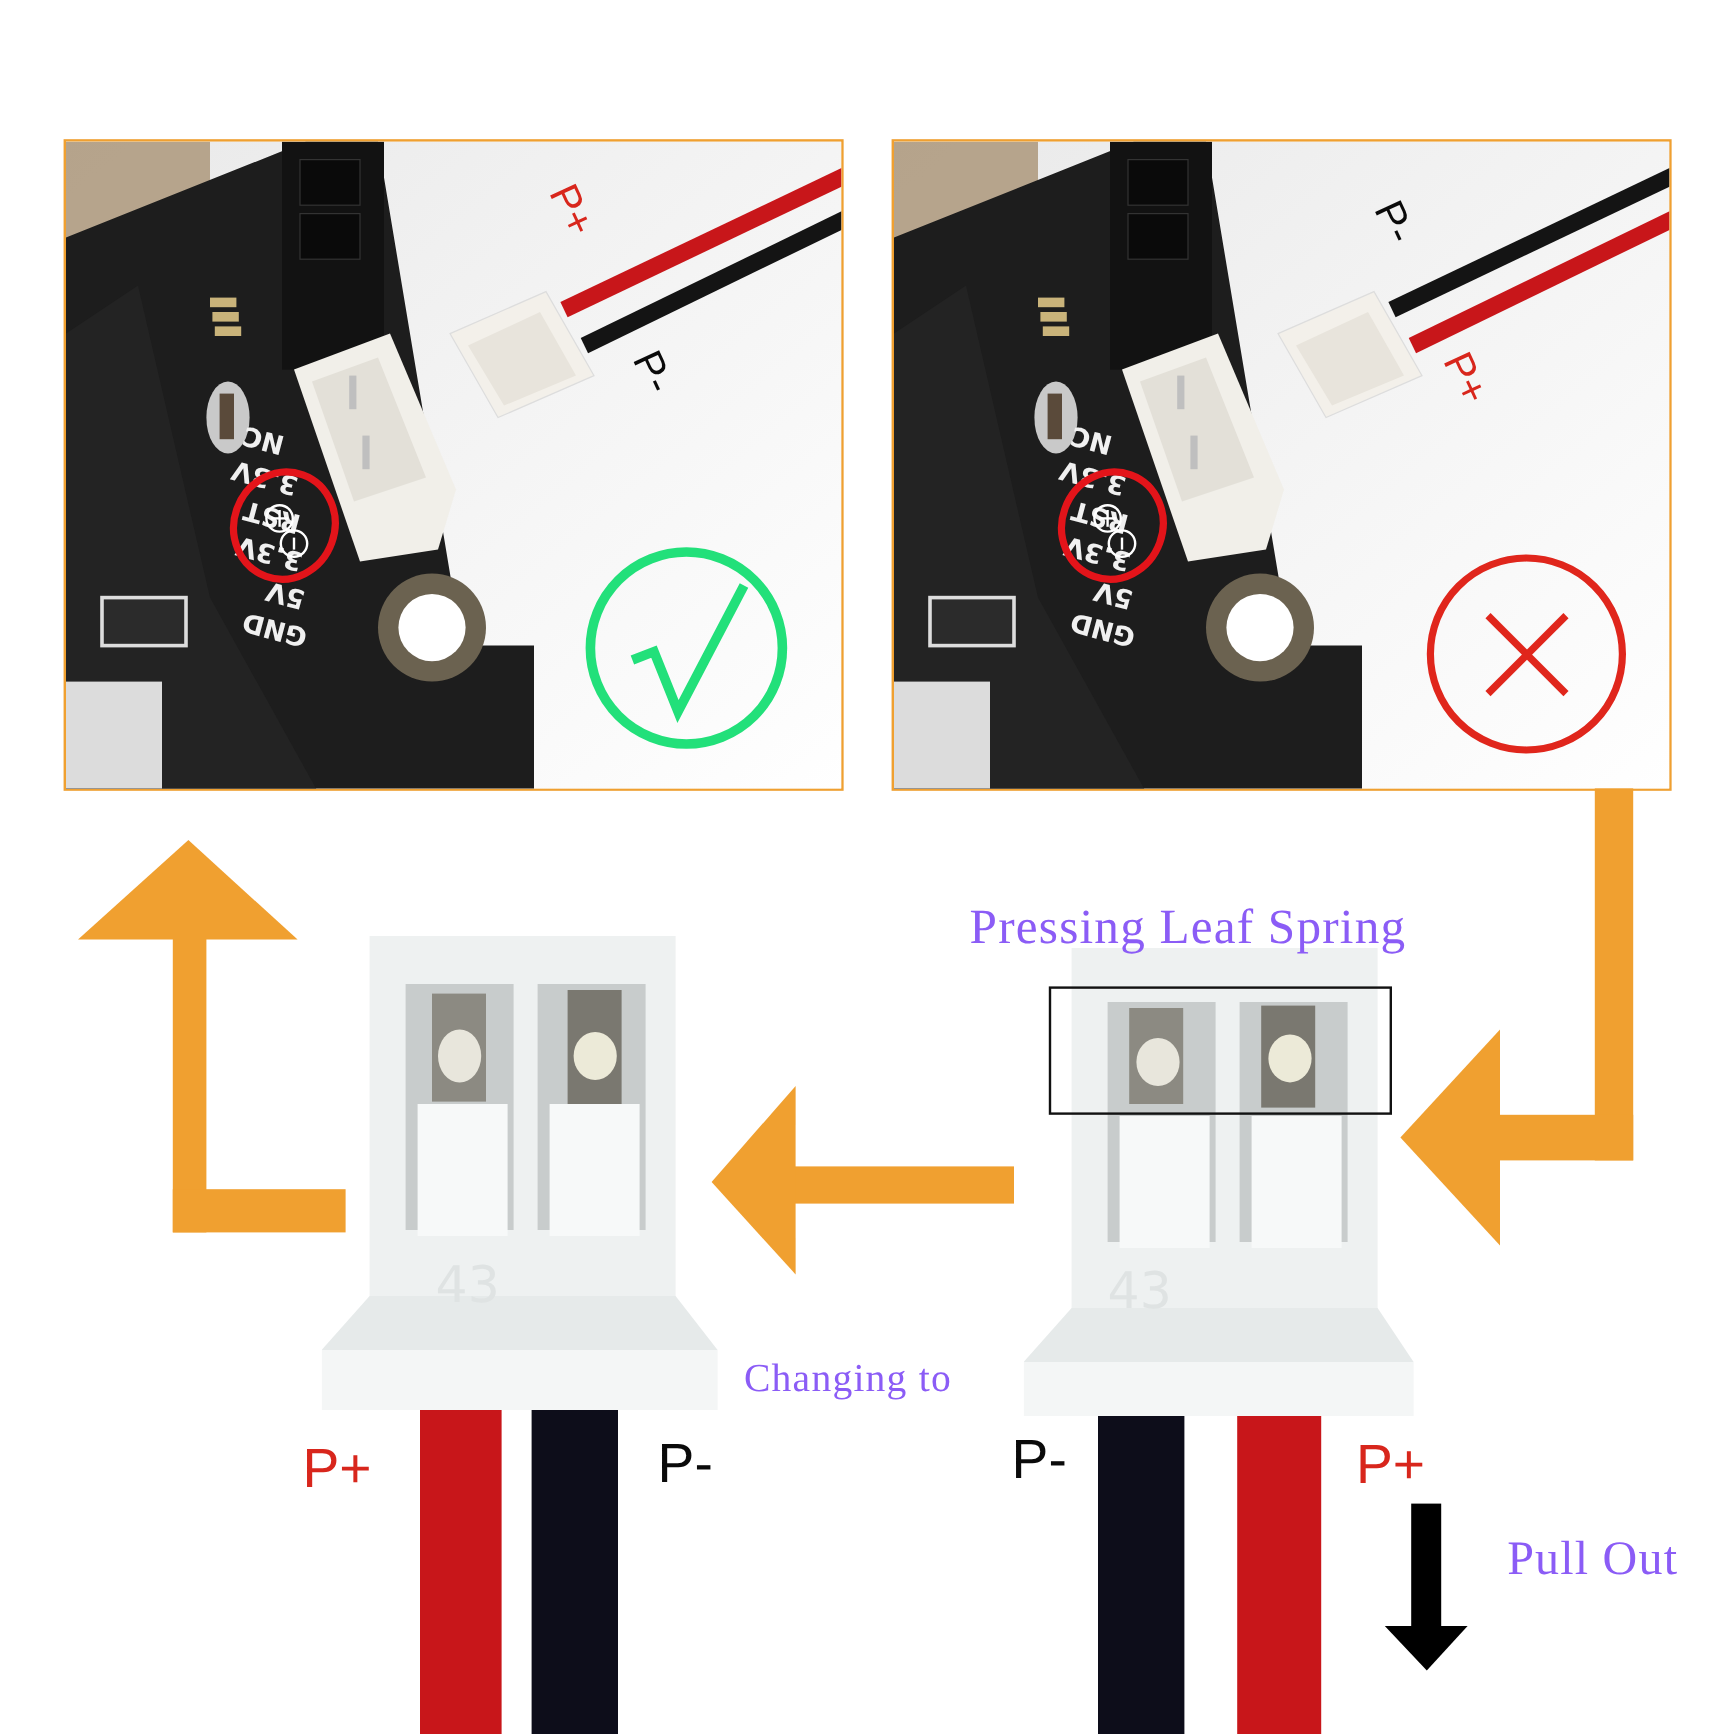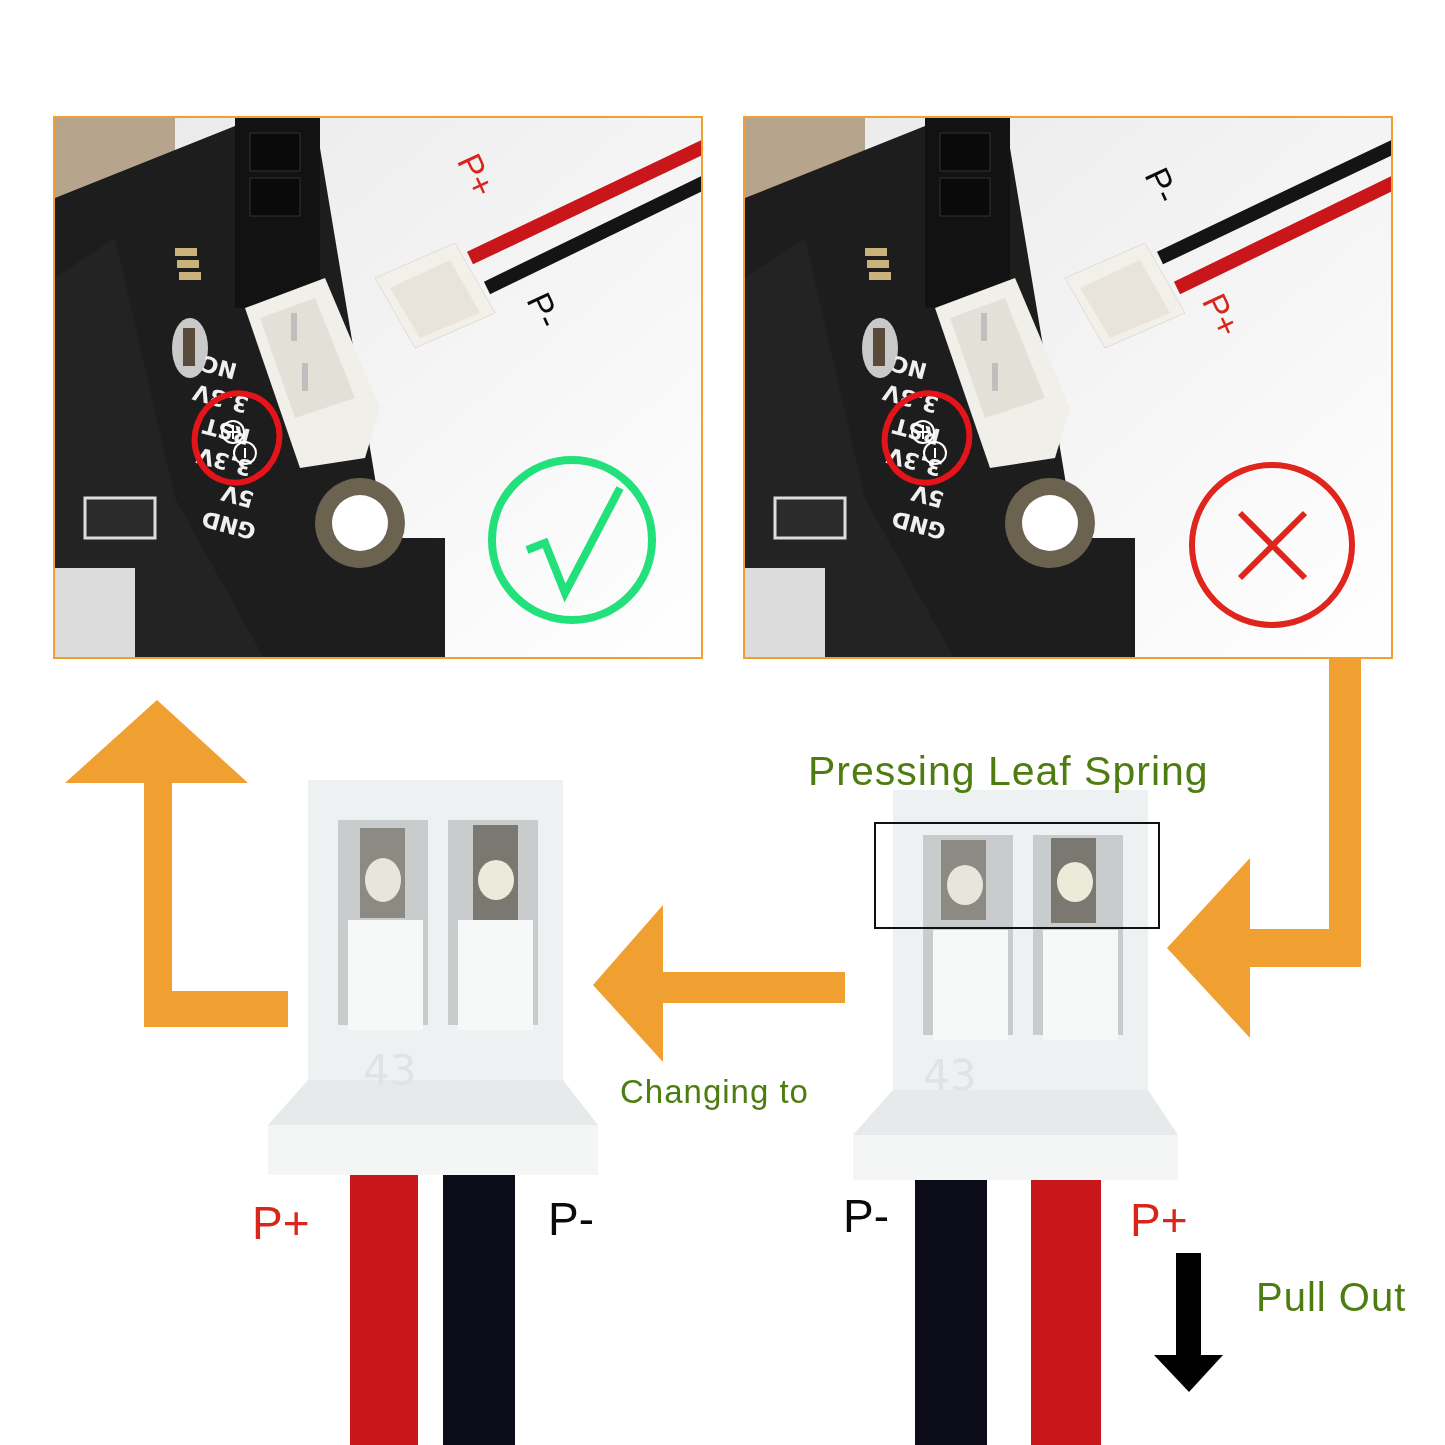--- a/index.html
+++ b/index.html
@@ -1,20 +1,20 @@
 <!DOCTYPE html>
 <html><head>
 <meta charset="utf-8">
 <style>
   html, body { margin:0; padding:0; background:#ffffff; }
   body { width:1445px; height:1445px; position:relative; overflow:hidden; font-family:"DejaVu Sans", sans-serif; }
   .abs { position:absolute; }
   .panel { position:absolute; border:2px solid #f0a030; box-sizing:border-box; overflow:hidden; background:#f4f4f4; }
   .panel svg { position:absolute; left:0; top:0; }
-  .label-text { position:absolute; font-family:Liberation Sans, sans-serif; color:#4d7c0f; white-space:nowrap; letter-spacing:1px; }
+  .label-text { position:absolute; font-family:Liberation Serif, serif; color:#8b5cf6; white-space:nowrap; letter-spacing:1px; }
   .pol { position:absolute; font-family:"Liberation Sans", sans-serif; font-size:46px; line-height:1; white-space:nowrap; }
   .red { color:#d8261c; }
   .blk { color:#0a0a0a; }
 </style>
 </head>
 <body>
 
 <div class="panel" style="left:53px; top:116px; width:650px; height:543px;">
   <svg width="650" height="543" viewBox="0 0 650 543">
     <defs>
@@ -198,14 +198,14 @@
   <rect x="80" y="140" width="75" height="110" fill="#f7f9f9"></rect>
   <rect x="190" y="140" width="75" height="110" fill="#f7f9f9"></rect>
   <text x="70" y="300" font-family="DejaVu Sans, sans-serif" font-size="42" fill="#dfe3e3">43</text>
 </svg>
 
 <div class="abs" style="left:874px; top:822px; width:286px; height:107px; border:2px solid #111; box-sizing:border-box;"></div>
 <div class="pol blk" style="left:843px; top:1193px;">P-</div>
 <div class="pol red" style="left:1130px; top:1197px;">P+</div>
 
 <div class="label-text" style="left:808px; top:748px; font-size:41px;">Pressing Leaf Spring</div>
-<div class="label-text" style="left:620px; top:1073px; font-size:33px;">Changing to</div>
+<div class="label-text" style="left:620px; top:1131px; font-size:33px;">Changing to</div>
 <div class="label-text" style="left:1256px; top:1275px; font-size:40px;">Pull Out</div>
 
 </body></html>

